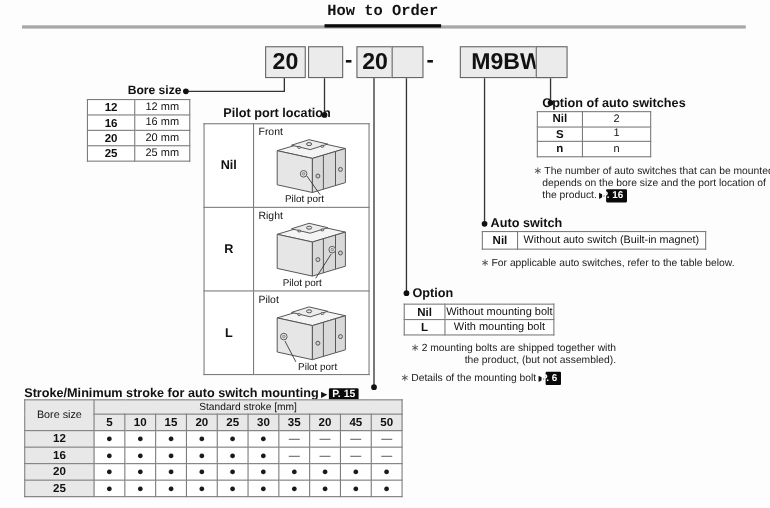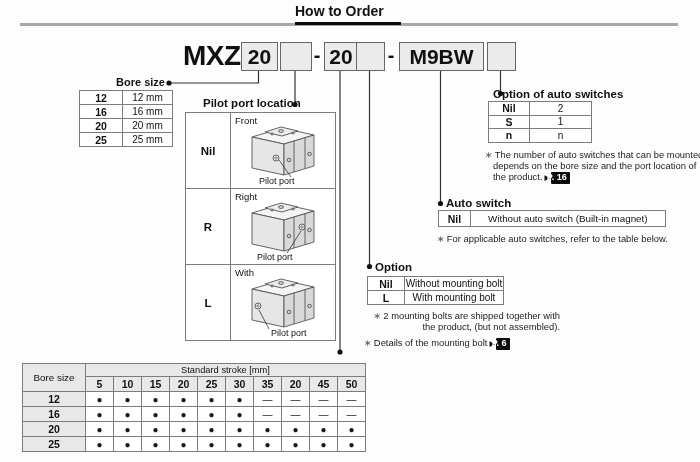--- a/index.html
+++ b/index.html
@@ -2,22 +2,22 @@
 <html><head>
 <meta charset="utf-8">
 <style>
   html,body{margin:0;padding:0;background:#fff;}
   .page{position:relative;width:700px;height:462px;background:#fdfdfd;overflow:hidden;
         font-family:"Liberation Sans","DejaVu Sans",sans-serif;color:#111;}
   .abs{position:absolute;}
 
   
   .rule{left:20px;top:23px;width:658px;height:3px;background:#a8a8a8;}
-  .page-title{left:295px;top:3px;width:106px;font-size:14px;font-weight:bold;
-              padding-bottom:3px;border-bottom:3.5px solid #0a0a0a;z-index:3;}
+  .page-title{left:295px;top:3px;width:106px;text-align:center;font-size:14px;font-weight:bold;
+              padding-bottom:3px;border-bottom:3.5px solid #0a0a0a;z-index:3;font-family:Liberation Mono, monospace;}
 
   
   .mxz{left:183px;top:40px;font-size:28px;font-weight:bold;letter-spacing:-0.5px;}
   .mbox{top:42px;height:27px;border:1.5px solid #666;background:#ebebeb;
         display:flex;align-items:center;justify-content:center;
         font-size:21px;font-weight:bold;z-index:2;}
   .mdash{top:42px;height:27px;line-height:27px;font-size:20px;font-weight:bold;text-align:center;}
 
   
   .sec-title{font-size:11.5px;font-weight:bold;white-space:nowrap;}
@@ -84,28 +84,27 @@
         <polygon points="20,19 52,26 52,57 20,50" fill="#e6e6e6"></polygon>
         <polygon points="52,26 82,17 82,48 52,57" fill="#d9d9d9"></polygon>
         <line x1="62" y1="23" x2="62" y2="54"></line>
         <line x1="73" y1="19.8" x2="73" y2="50.5"></line>
         <circle cx="57" cy="42" r="1.8" fill="#cfcfcf"></circle>
         <circle cx="77.5" cy="36" r="1.8" fill="#cfcfcf"></circle>
       </g>
     </defs>
   </svg>
 
-  <div class="abs mxz">MXZ</div>
   <div class="abs mbox" style="left:241px;width:35px;">20</div>
   <div class="abs mbox" style="left:280px;width:30px;"></div>
   <div class="abs mdash" style="left:311px;width:12px;">-</div>
   <div class="abs mbox" style="left:324px;width:32px;">20</div>
   <div class="abs mbox" style="left:356px;width:27px;"></div>
   <div class="abs mdash" style="left:385px;width:12px;">-</div>
-  <div class="abs mbox" style="left:399px;width:83px;">M9BW</div>
+  <div class="abs mbox" style="left:418px;width:83px;">M9BW</div>
   <div class="abs mbox" style="left:487px;width:27px;"></div>
 
   <div class="abs sec-title" style="left:88px;top:76px;width:77px;text-align:right;font-size:11px;">Bore size</div>
   <table class="abs tbl" style="left:79px;top:90px;">
     <tbody>
         <tr>
           <td class="code" style="width:42px;height:13px;">12</td>
           <td class="val" style="width:49px;">12 mm</td>
         </tr>
     <tr>
@@ -157,21 +156,21 @@
           <line x1="56" y1="64" x2="70" y2="42" stroke="#333" stroke-width="0.8"></line>
           <text x="26" y="71" font-size="9" fill="#111">Pilot port</text>
         </svg>
       </div>
           </td>
     </tr>
     <tr>
       <td class="code" style="font-size:11.5px;">L</td>
       <td>
             <div class="pilot-cell">
-        <span class="pilot-pos">With</span>
+        <span class="pilot-pos">Pilot</span>
         <svg width="104" height="75" viewBox="0 0 104 75">
           <g transform="translate(1,5)">
                   <use href="#cyl"></use>
             <circle cx="26" cy="36" r="3" fill="#efefef" stroke="#555" stroke-width="0.9"></circle>
             <circle cx="26" cy="36" r="1.3" fill="#c8c8c8" stroke="#555" stroke-width="0.5"></circle>
           </g>
           <line x1="38" y1="64" x2="28" y2="45" stroke="#333" stroke-width="0.8"></line>
           <text x="40" y="71" font-size="9" fill="#111">Pilot port</text>
         </svg>
       </div>
@@ -199,21 +198,21 @@
     </table>
   <div class="abs note" style="left:485px;top:149px;width:214px;">
     <span class="mark">∗</span><span>The number of auto switches that can be mounted depends on the bore size and the port location of the product.</span><span class="arrow">▶</span><span class="badge">P. 16</span>
   </div>
 
   <div class="abs sec-title" style="left:446px;top:197px;">Auto switch</div>
   <table class="abs tbl" style="left:438px;top:210px;">
     <tbody>
         <tr>
       <td class="code" style="width:31px;height:15px;">Nil</td>
-      <td class="val" style="padding:0 17px;font-size:9.8px;">Without auto switch (Built-in magnet)</td>
+      <td class="val" style="padding:0 5px;font-size:9.8px;">Without auto switch (Built-in magnet)</td>
     </tr>
   </tbody>
     </table>
   <div class="abs note" style="left:437px;top:233px;width:270px;white-space:nowrap;">
     <span class="mark">∗</span><span>For applicable auto switches, refer to the table below.</span>
   </div>
 
   <div class="abs sec-title" style="left:375px;top:261px;">Option</div>
   <table class="abs tbl" style="left:367px;top:276px;">
     <tbody>
@@ -227,20 +226,23 @@
         </tr>
   </tbody>
     </table>
   <div class="abs note" style="left:364px;top:310px;width:188px;text-align:right;">
     <span class="mark">∗</span><span>2 mounting bolts are shipped together with the product, (but not assembled).</span>
   </div>
   <div class="abs note" style="left:364px;top:337px;white-space:nowrap;">
     <span class="mark">∗</span><span>Details of the mounting bolt</span><span class="arrow">▶</span><span class="badge">P. 6</span>
   </div>
 
+  <div class="abs" style="left:22px;top:348px;white-space:nowrap;">
+    <span class="sec-title">Stroke/Minimum stroke for auto switch mounting</span><span class="arrow">▶</span><span class="badge" style="font-size:9.5px;">P. 15</span>
+  </div>
   <table class="abs tbl stk" style="left:22px;top:363px;">
     <tbody>
         <tr>
       <td class="hgray" rowspan="2" style="width:62px;font-size:9.8px;">Bore size</td>
       <td class="hgray" colspan="10" style="height:12px;font-size:9.3px;">Standard stroke [mm]</td>
     </tr>
     <tr>
       <td class="hgray num" style="width:27px;height:14px;">5</td>
       <td class="hgray num" style="width:27px;">10</td>
       <td class="hgray num" style="width:27px;">15</td>

